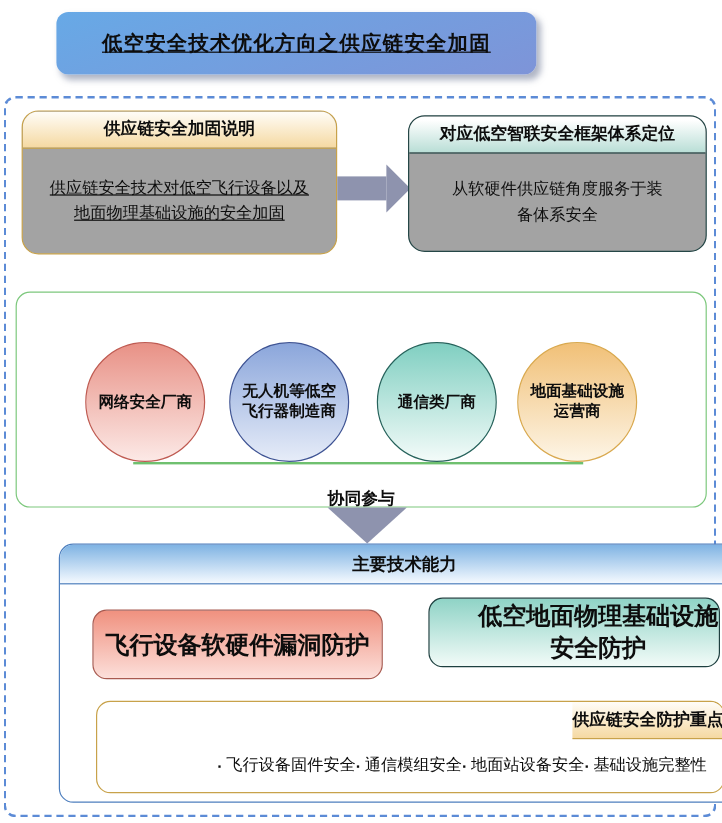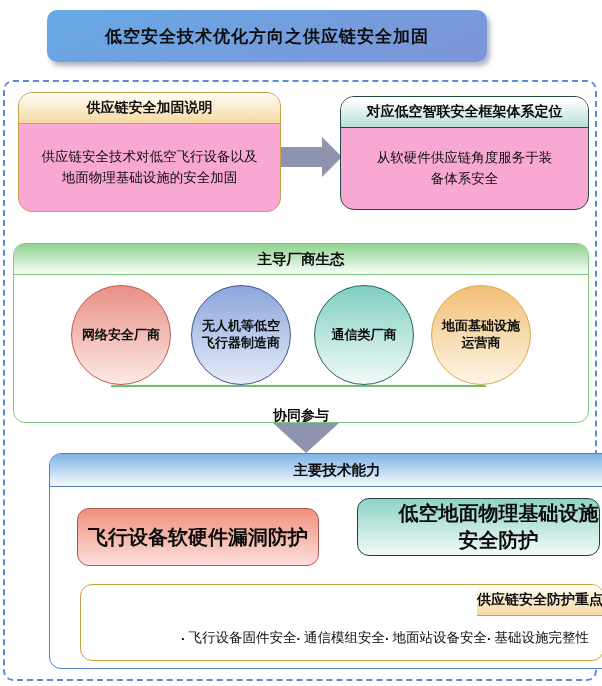--- a/index.html
+++ b/index.html
@@ -1,42 +1,42 @@
 <!DOCTYPE html>
 <html><head>
 <meta charset="utf-8">
 <style>
   html,body{margin:0;padding:0;background:#ffffff;}
   body{font-family:"Liberation Sans","DejaVu Sans",sans-serif;color:#0d0d0d;}
   .canvas{position:relative;width:602px;height:686px;background:#ffffff;overflow:hidden;}
 
   
   .title-bar{
-    position:absolute;left:47px;top:10px;width:440px;height:52px;
+    position:absolute;left:47px;top:10px;width:400px;height:52px;
     background:linear-gradient(160deg,#67a9e6 0%,#7e94d8 100%);
     border-radius:10px;
     box-shadow:3px 4px 5px rgba(110,120,150,.55);
     display:flex;align-items:center;justify-content:center;
-    font-size:17px;font-weight:bold;letter-spacing:1px;
+    font-size:17px;font-weight:bold;letter-spacing:1px;text-decoration:underline;
   }
 
   
   .outer{
     position:absolute;left:3px;top:80px;width:594px;height:601px;
     border:2px dashed #5c8bd6;border-radius:10px;box-sizing:border-box;
   }
 
   
-  .box{position:absolute;border-radius:14px;background:#f9a8d4;box-sizing:border-box;overflow:hidden;display:flex;flex-direction:column;}
+  .box{position:absolute;border-radius:14px;background:#a3a3a3;box-sizing:border-box;overflow:hidden;display:flex;flex-direction:column;}
   .box-header{height:30px;flex:0 0 30px;display:flex;align-items:center;justify-content:center;font-weight:bold;font-size:14px;}
   .box-body{flex:1;display:flex;align-items:center;justify-content:center;text-align:center;font-size:13.5px;line-height:1.55;}
 
   .gold-box{left:18px;top:92px;width:263px;height:120px;border:1.5px solid #c8a24a;}
   .gold-box .box-header{background:linear-gradient(180deg,#fffdf8 0%,#f5d9a2 100%);border-bottom:1px solid #c8a24a;}
-  .gold-box .box-body{padding:0 16px;}
+  .gold-box .box-body{padding:0 16px;text-decoration:underline;}
 
   .teal-box{left:340px;top:96px;width:249px;height:114px;border:1.5px solid #254747;}
   .teal-box .box-header{background:linear-gradient(180deg,#ffffff 10%,#b9ded6 100%);border-bottom:1px solid #254747;}
   .teal-box .box-body{padding:0 34px;}
 
   
   .arrow-shaft{position:absolute;left:281px;top:147px;width:41px;height:20px;background:#8e93ae;}
   .arrow-head{position:absolute;left:322px;top:137px;width:0;height:0;
     border-top:20px solid transparent;border-bottom:20px solid transparent;border-left:20px solid #8e93ae;}
 
@@ -103,21 +103,20 @@
 
   <div class="arrow-shaft"></div>
   <div class="arrow-head"></div>
 
   <div class="box teal-box">
     <div class="box-header">对应低空智联安全框架体系定位</div>
     <div class="box-body">从软硬件供应链角度服务于装备体系安全</div>
   </div>
 
   <div class="panel green-panel">
-    <div class="panel-header">主导厂商生态</div>
     <div class="circle c-red">网络安全厂商</div>
     <div class="circle c-blue">无人机等低空飞行器制造商</div>
     <div class="circle c-teal">通信类厂商</div>
     <div class="circle c-orange">地面基础设施运营商</div>
     <div class="green-line"></div>
     <div class="collab">协同参与</div>
   </div>
 
   <div class="arrow-down"></div>
 

